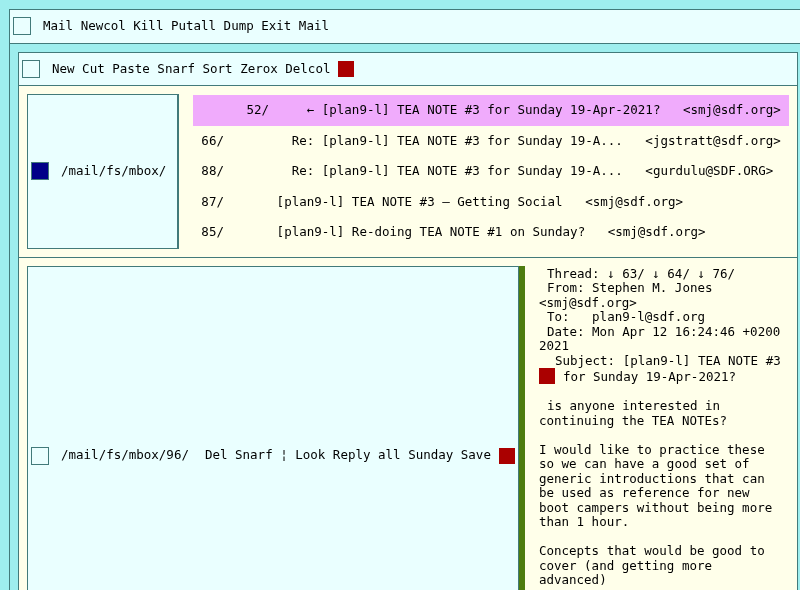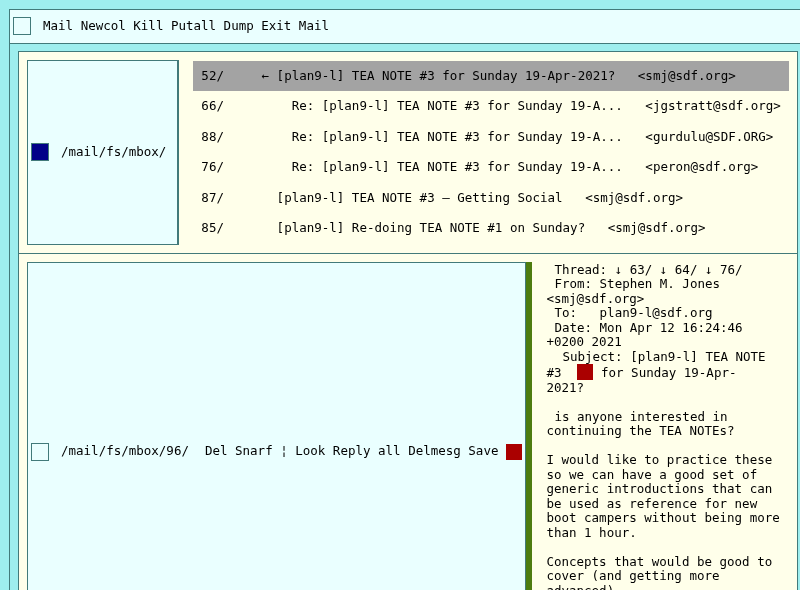--- a/index.html
+++ b/index.html
@@ -51,21 +51,22 @@
     background: #ffffea;
     padding: 1px 3px 1px 14px;
     border-left: 1px solid #427a7a;
   }
   .msgline {
     white-space: pre;
     color: #000;
     cursor: pointer;
   }
   .msgline.sel {
-    background: #a3a3a3;
+    background: #f0abfc;
+    text-align: right;
   }
   .body {
     background: #ffffea;
     padding: 1px 3px 1px 14px;
     white-space: pre-wrap;
     color: #000;
     border-left: 6px solid #4d7c0f;
     height: 380px;
   }
   .tick {
@@ -82,41 +83,45 @@
 </head>
 <body>
 
 <div class="tag tag-main">
   <span class="sq"></span>
   <span class="tag-cmd">Mail Newcol Kill Putall Dump Exit Mail</span>
 </div>
 
 <div class="outer-col">
 
+  <div class="tag col-tag">
+    <span class="sq"></span>
+    <span class="tag-cmd">New Cut Paste Snarf Sort Zerox Delcol </span>
+      <span class="tick"></span>
+  </div>
 
   <div class="panel" style="margin-top:-1px">
     <div class="tag">
       <span class="sq sq-dirty"></span>
       <span class="tag-cmd" style="font-weight:normal">/mail/fs/mbox/</span>
     </div>
     <div class="listing" id="mbox-list">
         <div class="msgline sel">52/     ← [plan9-l] TEA NOTE #3 for Sunday 19-Apr-2021?   &lt;smj@sdf.org&gt;</div>
         <div class="msgline">66/         Re: [plan9-l] TEA NOTE #3 for Sunday 19-A...   &lt;jgstratt@sdf.org&gt;</div>
         <div class="msgline">88/         Re: [plan9-l] TEA NOTE #3 for Sunday 19-A...   &lt;gurdulu@SDF.ORG&gt;</div>
-        <div class="msgline">76/         Re: [plan9-l] TEA NOTE #3 for Sunday 19-A...   &lt;peron@sdf.org&gt;</div>
         <div class="msgline">87/       [plan9-l] TEA NOTE #3 – Getting Social   &lt;smj@sdf.org&gt;</div>
         <div class="msgline">85/       [plan9-l] Re-doing TEA NOTE #1 on Sunday?   &lt;smj@sdf.org&gt;</div>
       </div>
   </div>
 
   <div class="panel" style="margin-top:-1px">
     <div class="tag">
       <span class="sq"></span>
       <span class="tag-cmd">/mail/fs/mbox/96/</span>
-        <span class="tag-cmd"> Del Snarf ¦ Look Reply all Delmesg Save </span>
+        <span class="tag-cmd"> Del Snarf ¦ Look Reply all Sunday Save </span>
         <span class="tick"></span>
     </div>
     <div class="body"><span>Thread: ↓ 63/ ↓ 64/ ↓ 76/</span>
 <span>From: Stephen M. Jones &lt;smj@sdf.org&gt;</span>
 <span>To:   plan9-l@sdf.org</span>
 <span>Date: Mon Apr 12 16:24:46 +0200 2021</span>
 <span><span>Subject: [plan9-l] TEA NOTE #3 </span><span class="tick"></span><span>for Sunday 19-Apr-2021?</span></span>
 
 <span>is anyone interested in continuing the TEA NOTEs?
 

